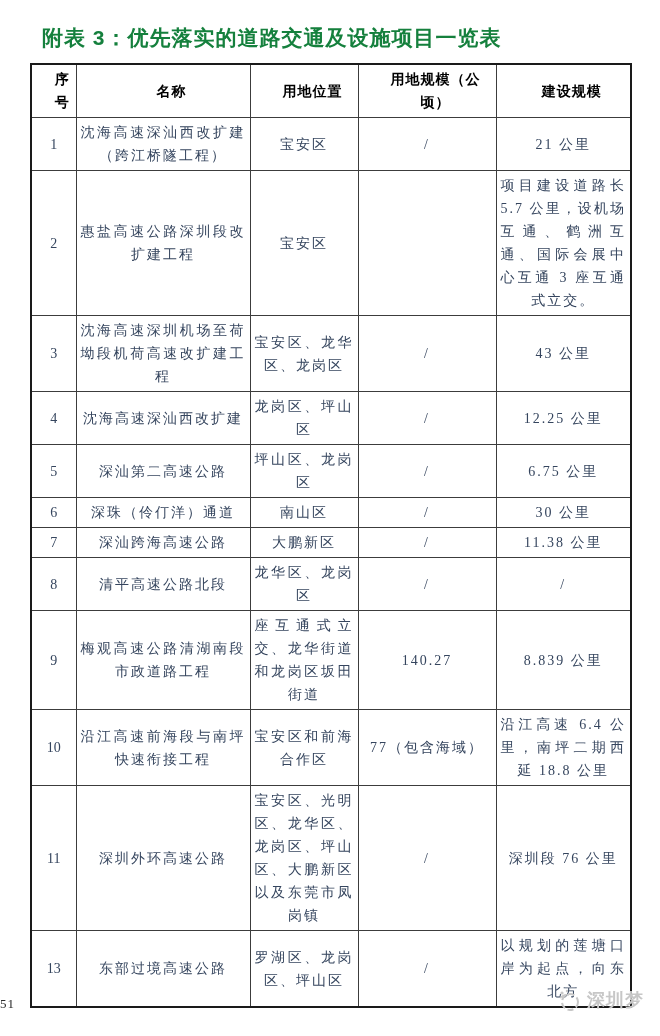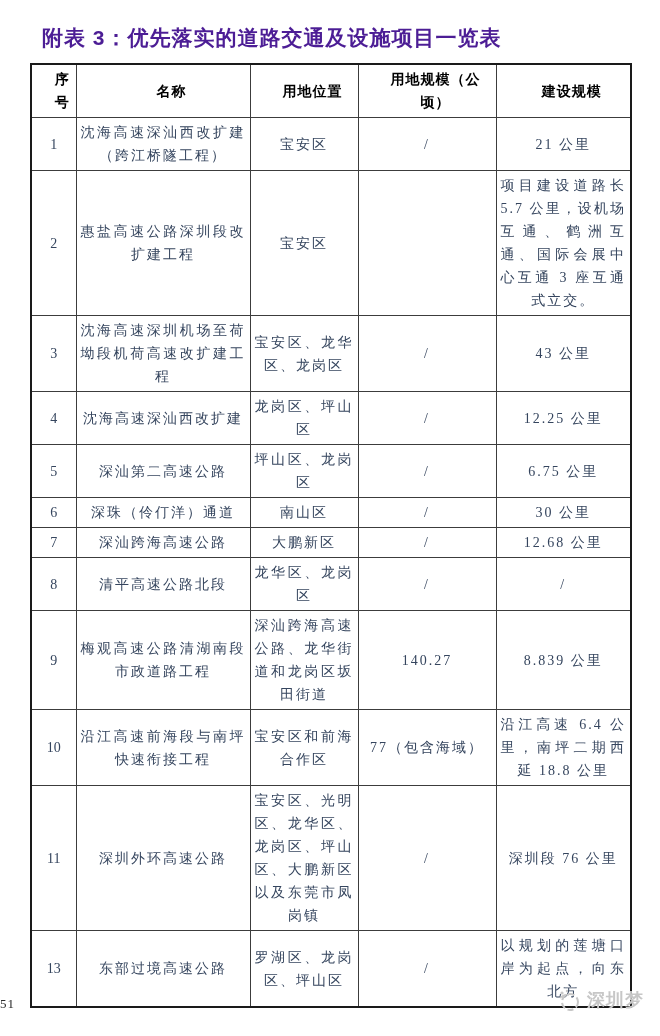--- a/index.html
+++ b/index.html
@@ -12,21 +12,21 @@
     margin: 0 auto;
     overflow: hidden;
     font-family: "Liberation Serif", "DejaVu Serif", serif;
   }
   .doc-title {
     margin: 24px 28px 11px 30px;
     font-family: "Liberation Sans", "DejaVu Sans", sans-serif;
     font-weight: bold;
     font-size: 21px;
     letter-spacing: 1px;
-    color: #4c1d95;
+    color: #15803d;
     white-space: nowrap;
     padding-left: 12px;
   }
   table.projects {
     margin-left: 30px;
     width: 602px;
     border-collapse: collapse;
     table-layout: fixed;
     border: 2px solid #1a1a1a;
   }
@@ -143,33 +143,33 @@
         <td>深珠（伶仃洋）通道</td>
         <td>南山区</td>
         <td>/</td>
         <td>30 公里</td>
       </tr>
       <tr>
         <td class="c-no">7</td>
         <td>深汕跨海高速公路</td>
         <td>大鹏新区</td>
         <td>/</td>
-        <td>12.68 公里</td>
+        <td>11.38 公里</td>
       </tr>
       <tr>
         <td class="c-no">8</td>
         <td>清平高速公路北段</td>
         <td>龙华区、龙岗区</td>
         <td>/</td>
         <td>/</td>
       </tr>
       <tr>
         <td class="c-no">9</td>
         <td>梅观高速公路清湖南段市政道路工程</td>
-        <td>深汕跨海高速公路、龙华街道和龙岗区坂田街道</td>
+        <td>座互通式立交、龙华街道和龙岗区坂田街道</td>
         <td>140.27</td>
         <td>8.839 公里</td>
       </tr>
       <tr>
         <td class="c-no">10</td>
         <td>沿江高速前海段与南坪快速衔接工程</td>
         <td>宝安区和前海合作区</td>
         <td>77（包含海域）</td>
         <td>沿江高速 6.4 公里，南坪二期西延 18.8 公里</td>
       </tr>

